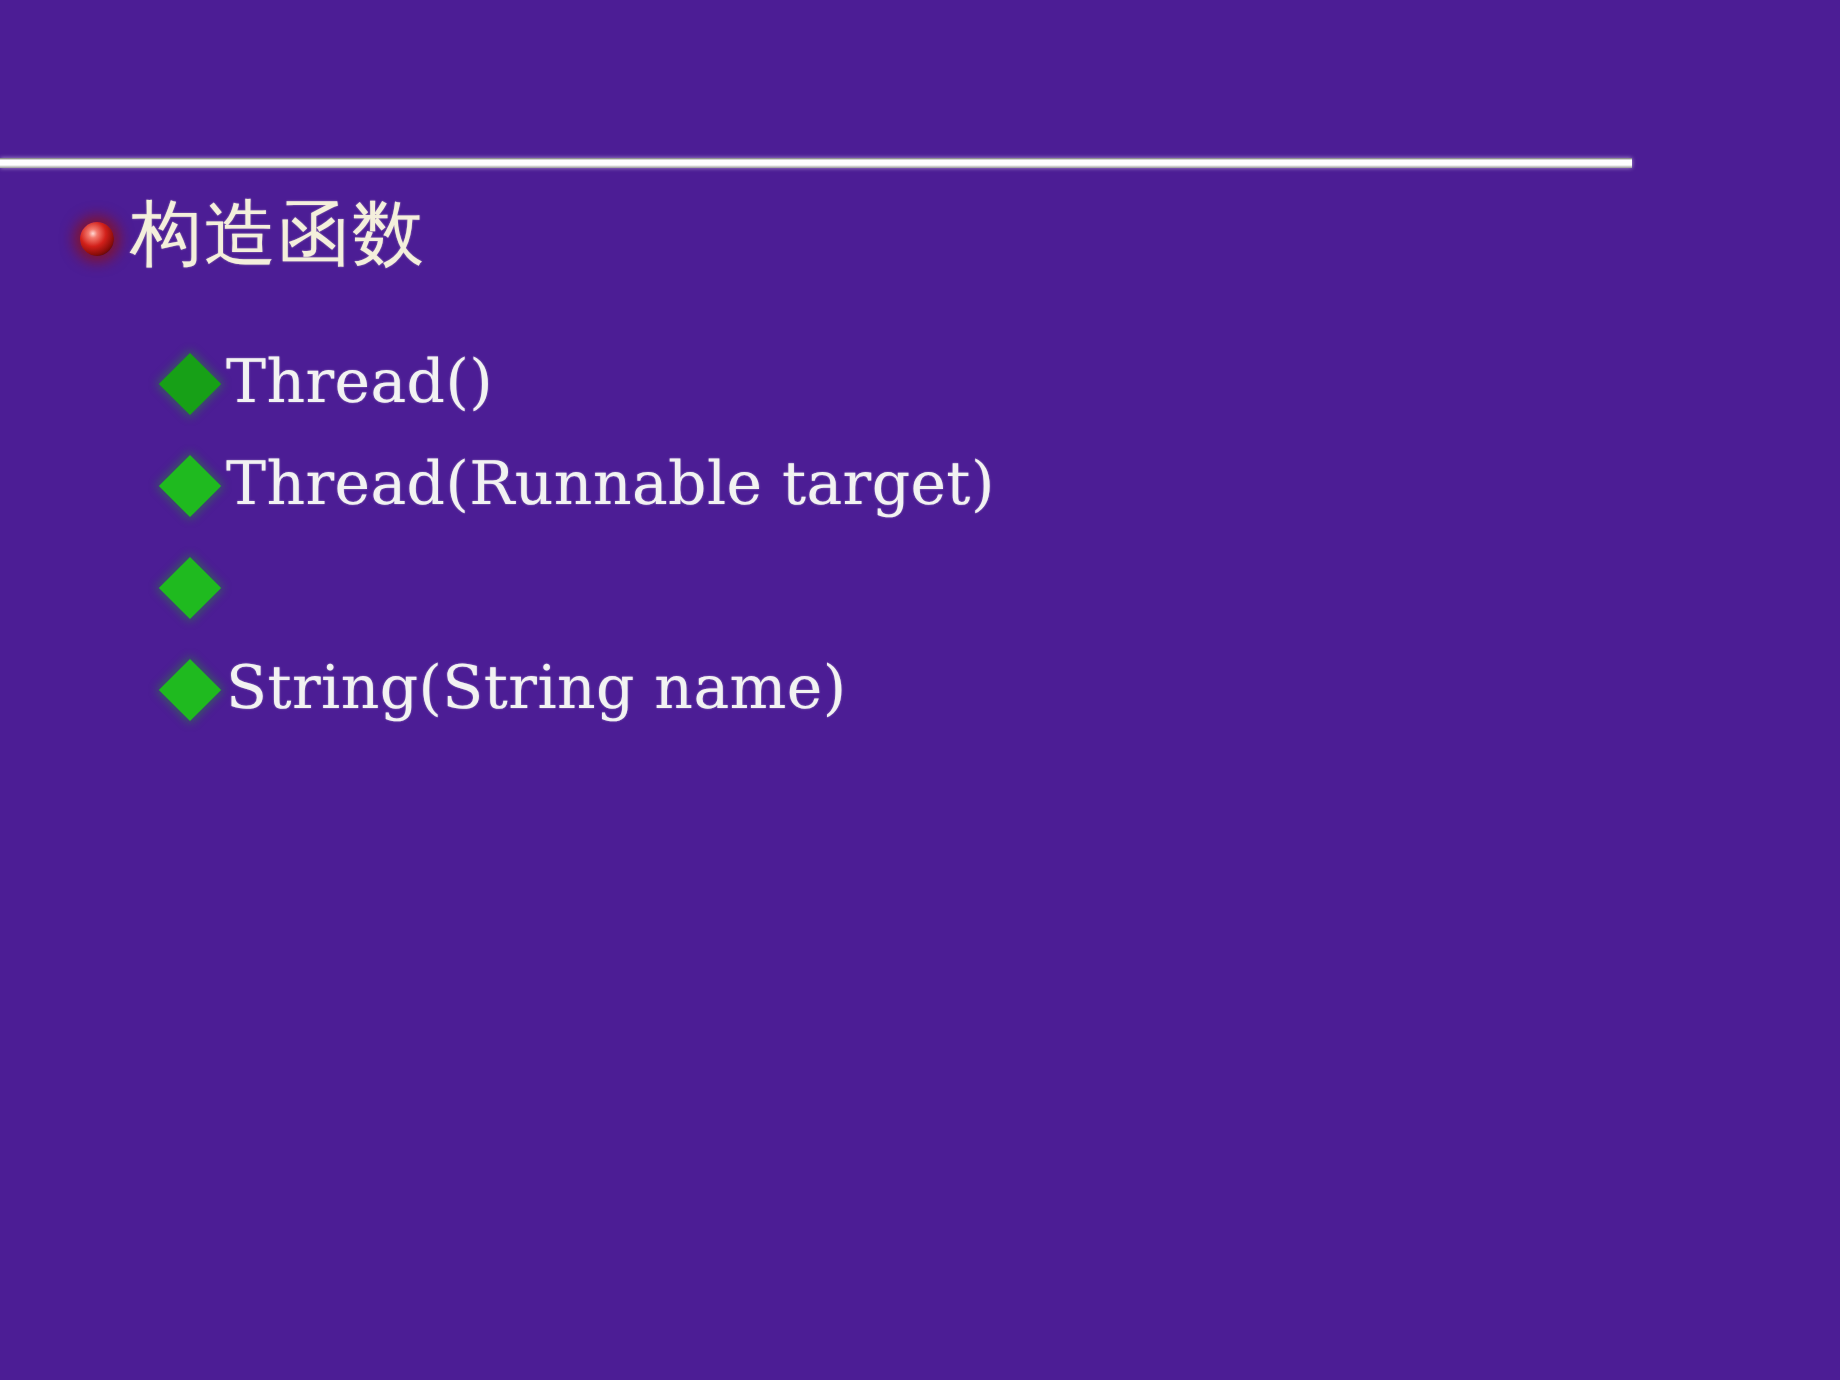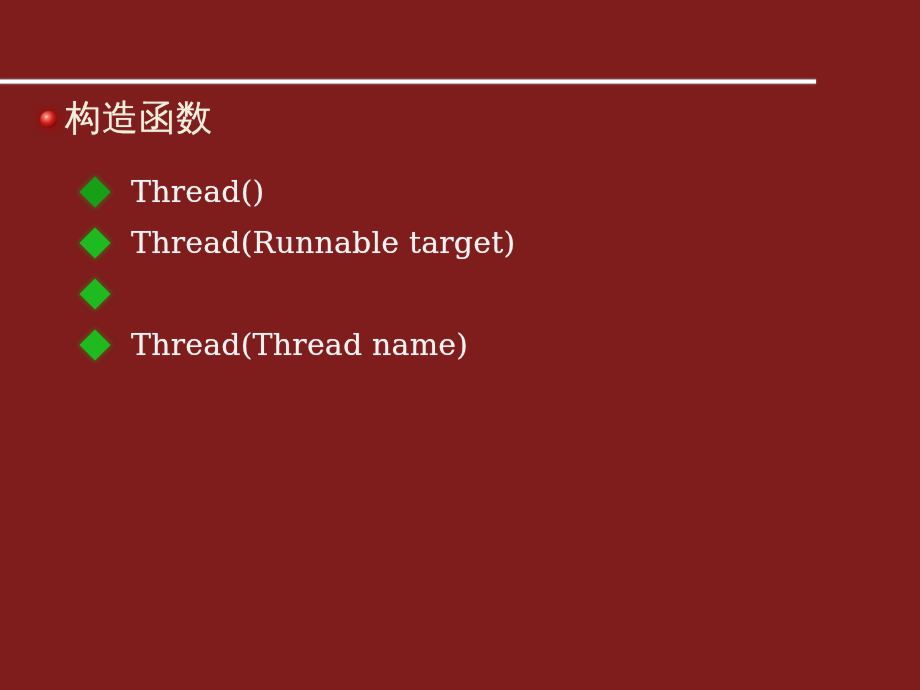--- a/index.html
+++ b/index.html
@@ -13,21 +13,21 @@
     overflow: hidden;
     font-family: "DejaVu Serif", serif;
     position: relative;
   }
   .slide {
     position: absolute;
     left: 0;
     top: 0;
     width: 920px;
     height: 690px;
-    background: #7f1d1d;
+    background: #4c1d95;
   }
 
   
   .top-rule {
     position: absolute;
     left: 0;
     top: 79px;
     width: 816px;
     height: 5px;
     background: linear-gradient(to bottom,
@@ -68,21 +68,20 @@
   
   .lvl2-list {
     position: absolute;
     left: 84px;
     top: 166px;
   }
   .lvl2 {
     height: 51px;
     display: flex;
     align-items: center;
-    gap: 18px;
   }
   .diamond {
     width: 22px;
     height: 22px;
     background: #17a017;
     transform: rotate(45deg);
     flex: 0 0 auto;
     margin-right: 7px;
     box-shadow: 0 0 5px 1px rgba(26, 170, 26, 0.45);
   }
@@ -123,18 +122,18 @@
       <span class="diamond bright"></span>
       <span class="lvl2-text mono">Thread(Runnable target)</span>
     </div>
 
     <div class="lvl2">
       <span class="diamond bright"></span>
     </div>
 
     <div class="lvl2">
       <span class="diamond bright"></span>
-      <span class="lvl2-text mono">Thread(Thread name)</span>
+      <span class="lvl2-text mono">String(String name)</span>
     </div>
 
   </div>
 
 </div>
 
 </body></html>

